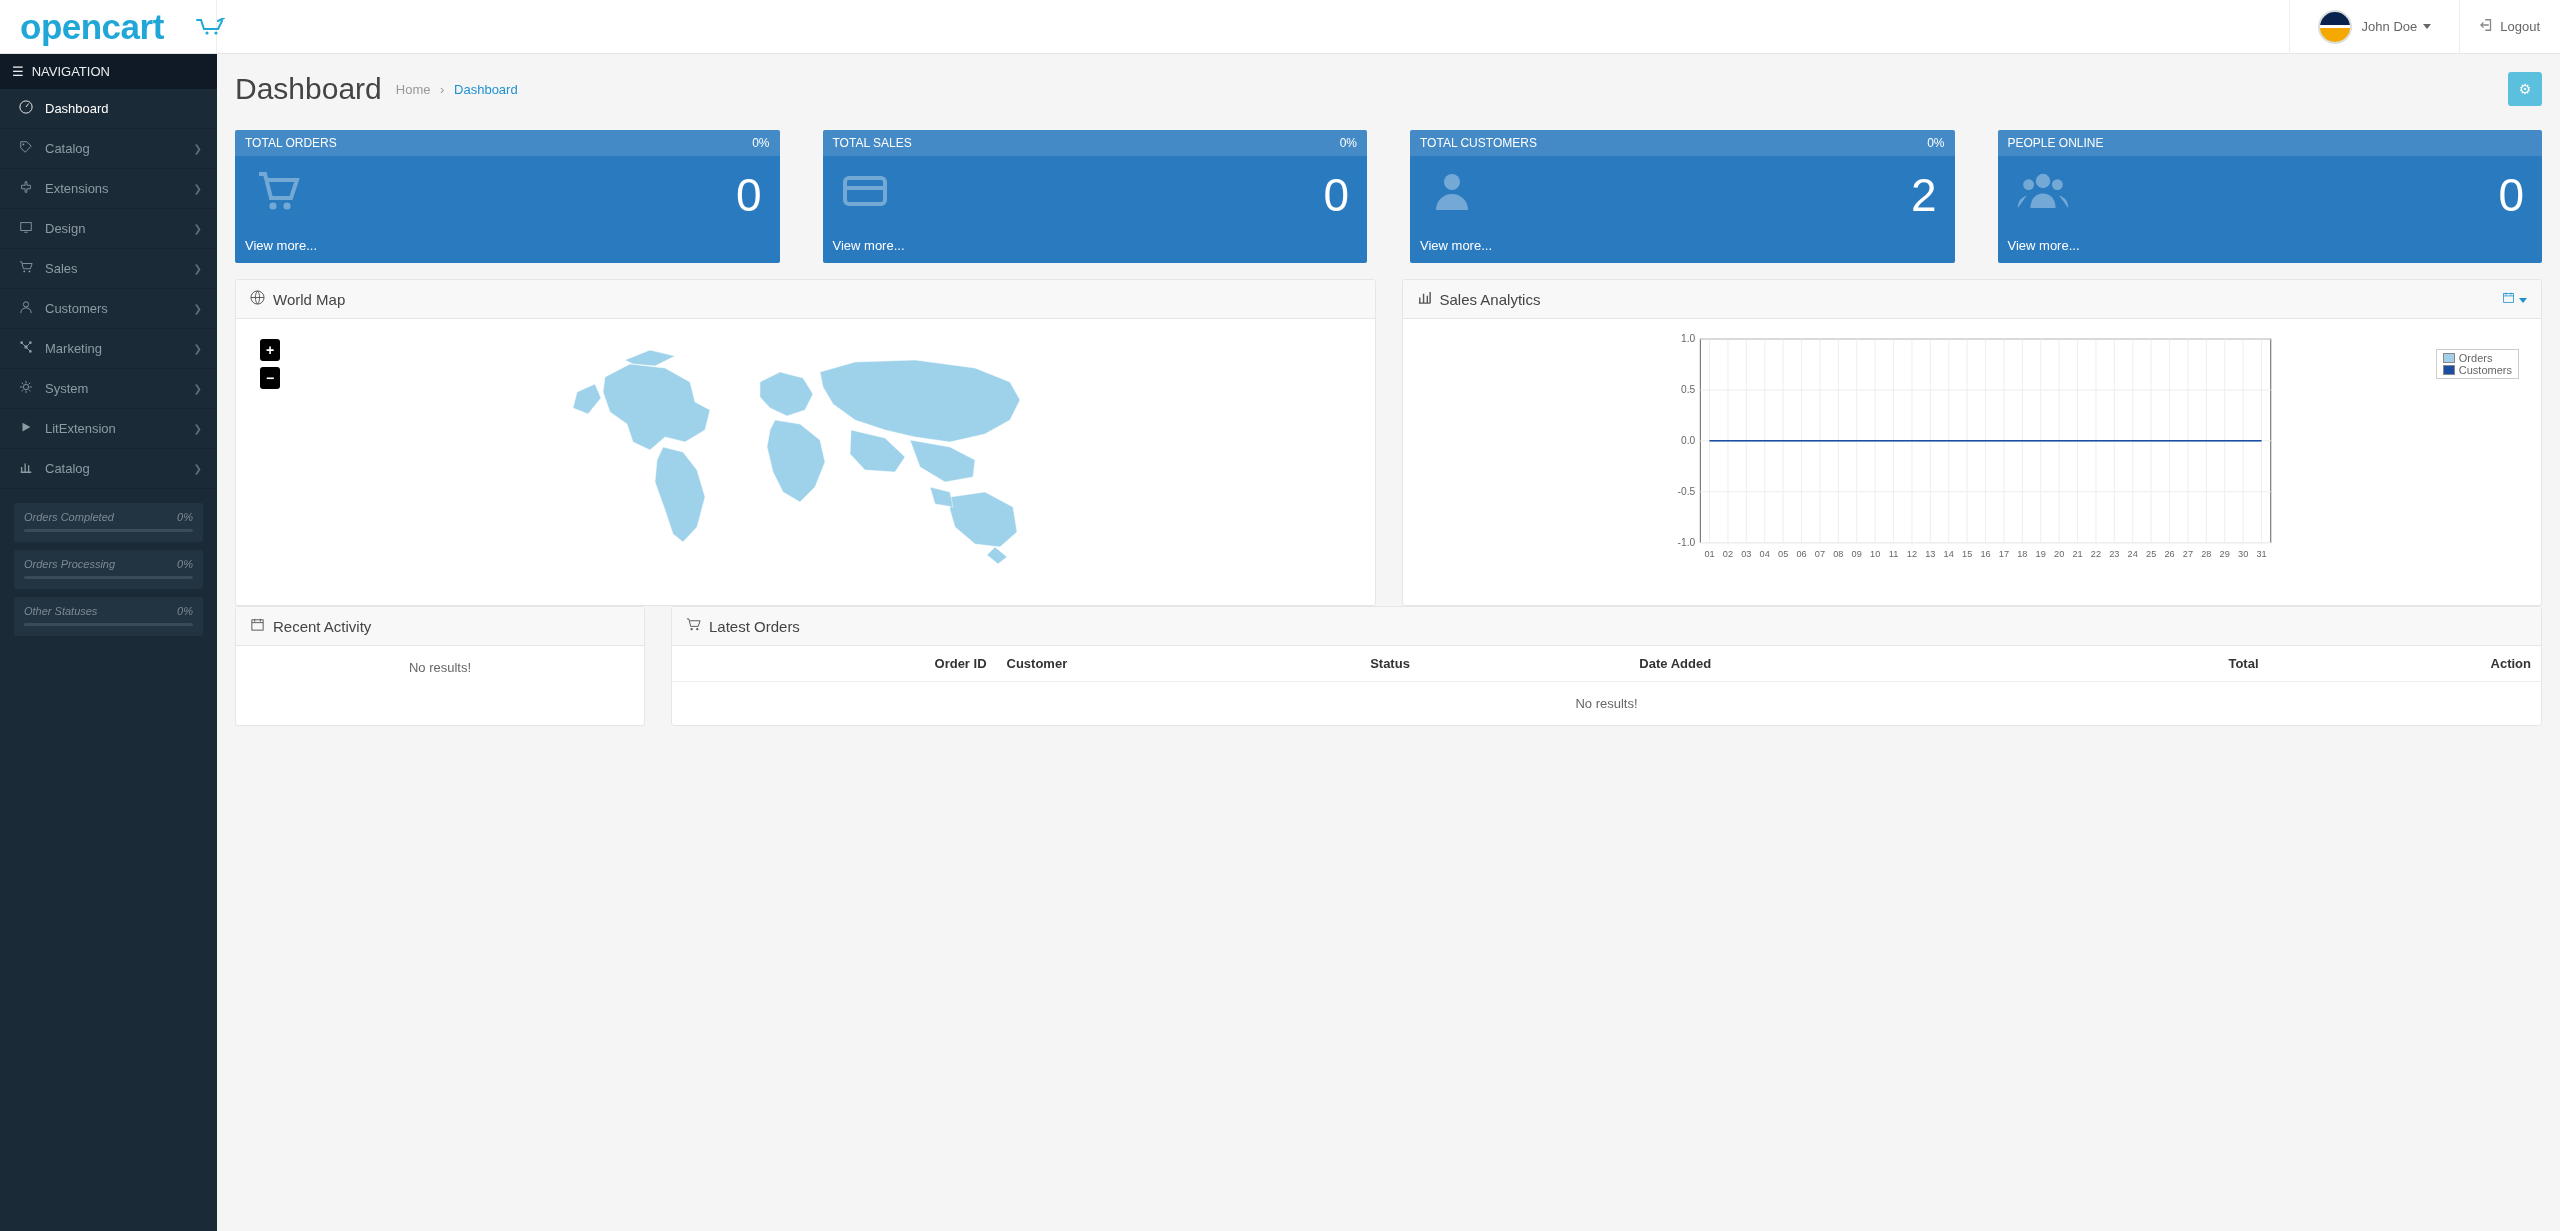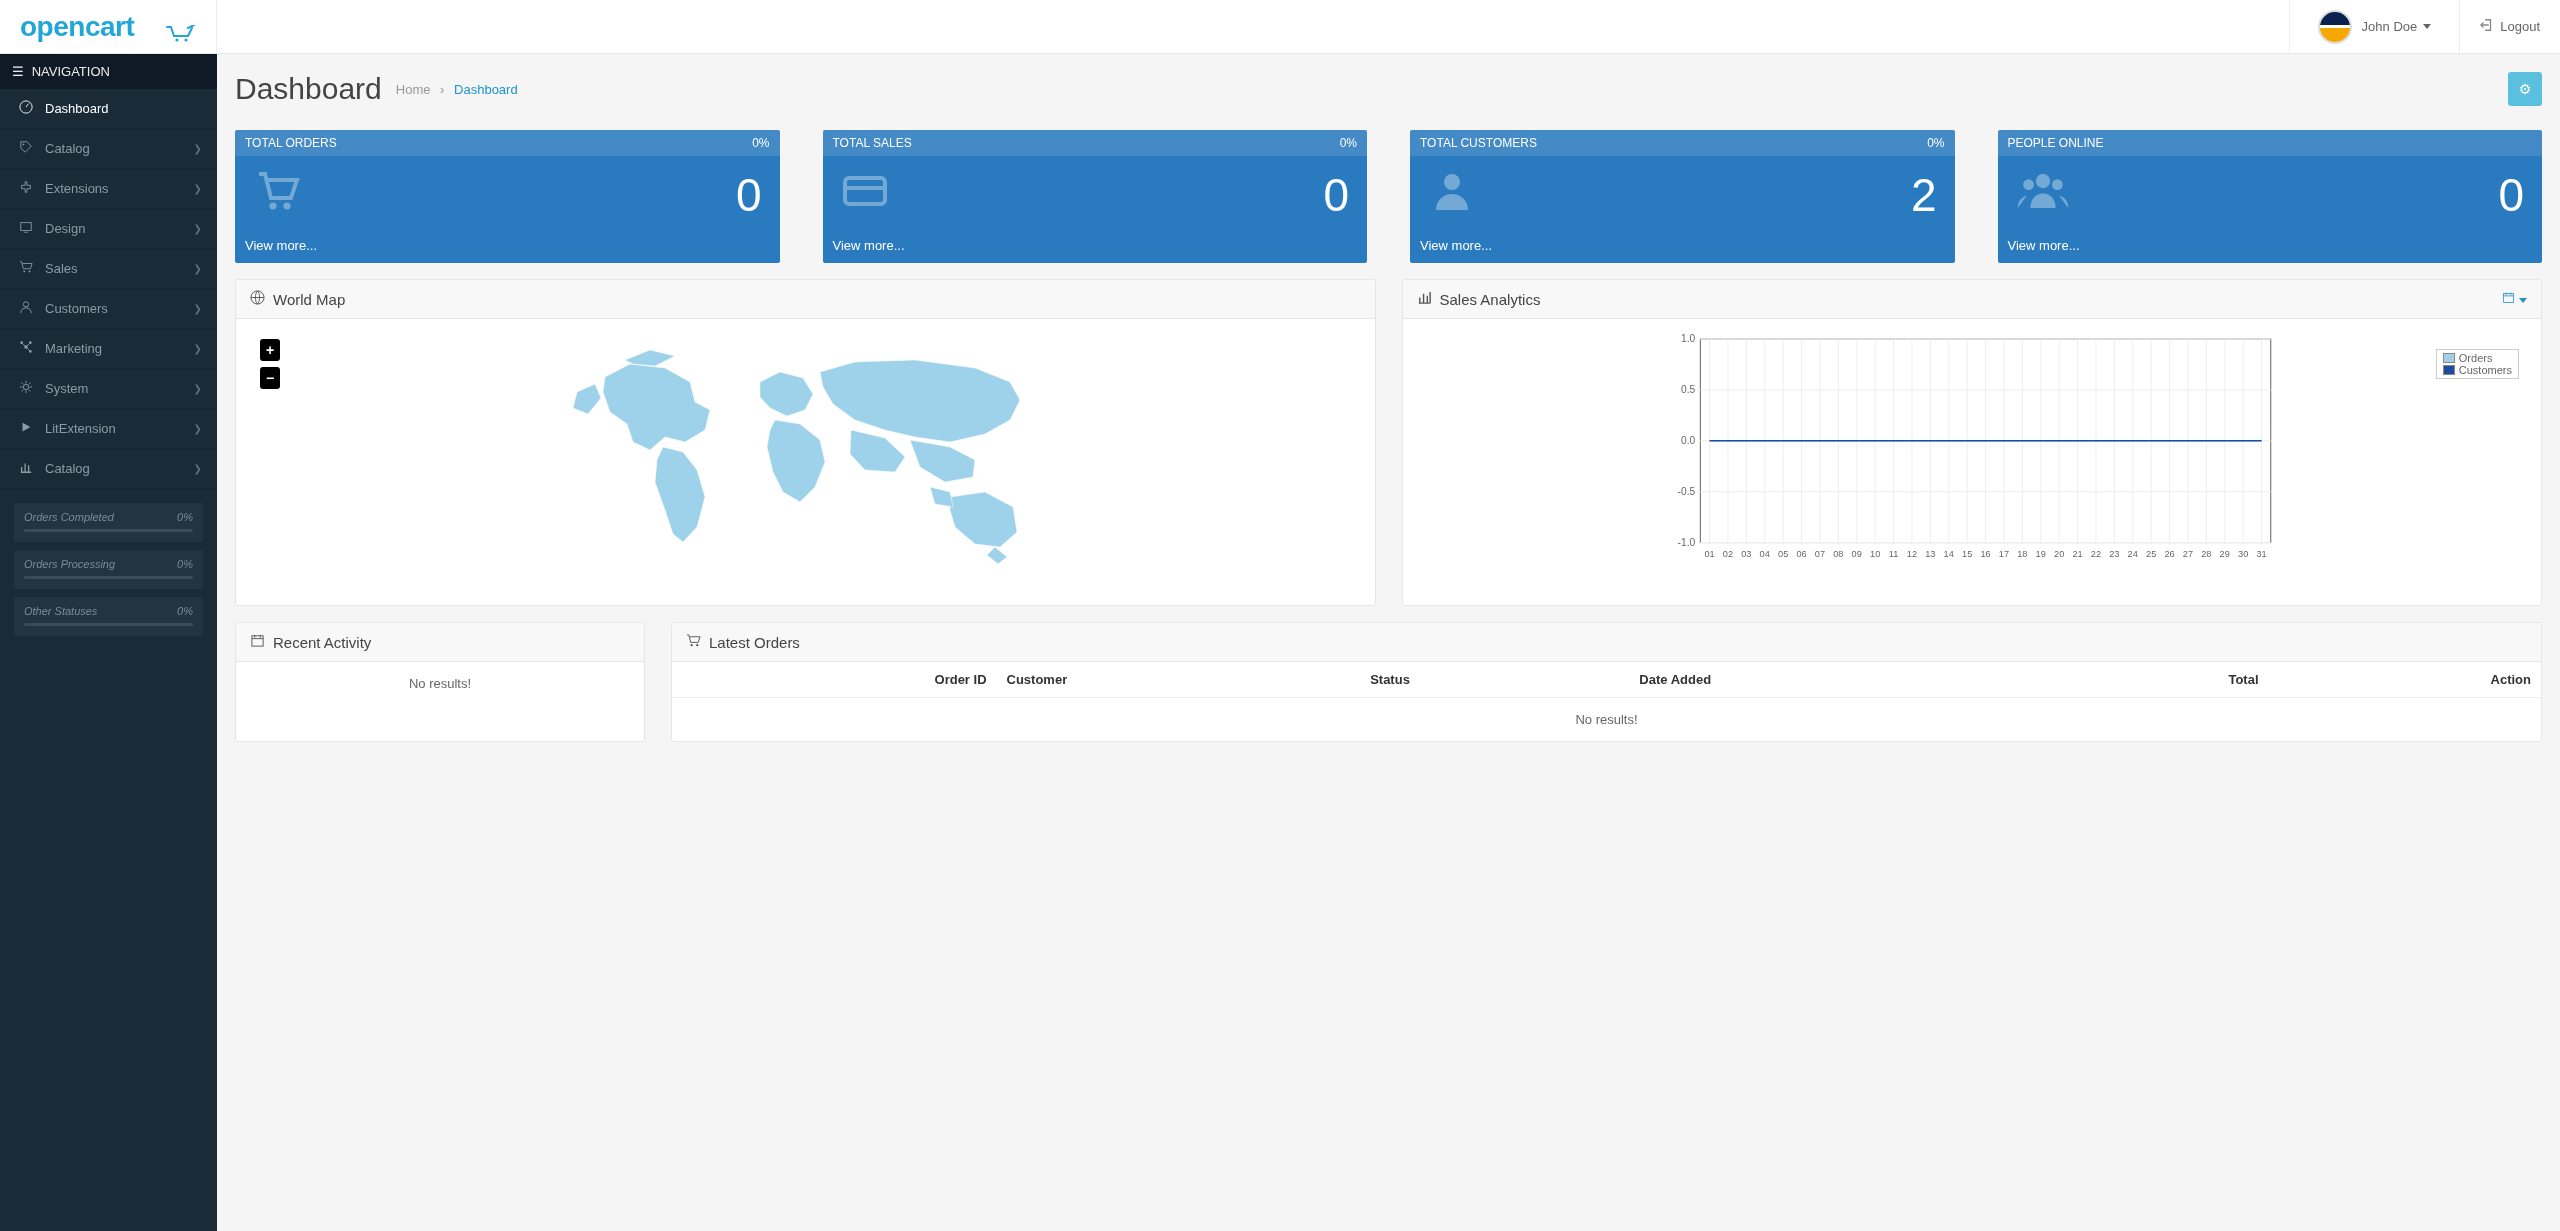--- a/index.html
+++ b/index.html
@@ -1,21 +1,21 @@
 <!DOCTYPE html>
 <html><head>
 <meta charset="utf-8">
 <style>
 * { margin:0; padding:0; box-sizing:border-box; }
 body { font-family: "Helvetica Neue", Helvetica, Arial, sans-serif; font-size:13px; color:#666; background:#f5f5f5; }
 
 
 .header { height:54px; background:#fff; border-bottom:1px solid #e6e6e6; display:flex; justify-content:space-between; align-items:center; position:relative; z-index:10; }
 .logo { padding:0 20px; width:217px; height:54px; display:flex; align-items:center; border-right:1px solid #eee; }
-.logo-text { font-size:28px; font-weight:700; color:#20a7d8; letter-spacing:-0.5px; display:flex; align-items:flex-end;gap:24px; }
+.logo-text { font-size:35px; font-weight:700; color:#20a7d8; letter-spacing:-0.5px; display:flex; align-items:center;gap:24px; }
 .logo-cart { margin-left:8px; }
 .header-right { display:flex; align-items:center; }
 .user-block { display:flex; align-items:center; padding:0 28px; height:54px; border-left:1px solid #eee; cursor:pointer; }
 .avatar { width:34px; height:34px; border-radius:50%; background:linear-gradient(#0a234e 0 45%, #fff 45% 55%, #f4a800 55% 100%); margin-right:10px; border:2px solid #ddd; }
 .user-name { color:#666; font-size:13px; margin-right:6px; }
 .logout-block { display:flex; align-items:center; padding:12px 20px; height:54px; border-left:1px solid #eee; cursor:pointer; color:#666; }
 .logout-block .icon { margin-right:6px; }
 
 
 .wrap { display:flex; min-height:calc(100vh - 54px); }
@@ -47,21 +47,21 @@
 .tiles { display:flex; gap:43px; margin:12px 0 16px;align-items:flex-end; }
 .tile { flex:1; background:#2a7abf; color:#fff; border-radius:2px; overflow:hidden; }
 .tile-head { background:rgba(255,255,255,0.12); padding:6px 10px; display:flex; justify-content:space-between; font-size:12px; }
 .tile-body { padding:10px 18px 6px; display:flex; align-items:center; justify-content:space-between; }
 .tile-body .big-icon { font-size:44px; opacity:0.35; }
 .tile-body .big-num { font-size:46px; font-weight:400; }
 .tile-foot { padding:8px 10px 10px; font-size:13px; }
 .tile-foot a { color:#fff; text-decoration:none; cursor:pointer; }
 
 
-.panel-row { display:flex; gap:26px; margin-bottom:16px; }
+.panel-row { display:flex; gap:26px; }
 .panel { flex:1; background:#fff; border:1px solid #e6e6e6; border-radius:3px; }
 .panel-head { background:#f8f8f8; border-bottom:1px solid #e6e6e6; padding:10px 14px; display:flex; align-items:center; color:#444; font-size:15px; }
 .panel-head .icon { margin-right:8px; }
 .panel-head .right { margin-left:auto; color:#1e91cf; cursor:pointer; font-size:13px; }
 .panel-body { padding:14px; position:relative; }
 
 
 .map-wrap { height:258px; display:flex; align-items:center; justify-content:center; position:relative; }
 .map-zoom { position:absolute; left:10px; top:6px; }
 .map-zoom button { display:block; width:20px; height:22px; background:#000; color:#fff; border:none; margin-bottom:6px; border-radius:3px; cursor:pointer; font-size:14px; line-height:1; font-weight:bold; }

